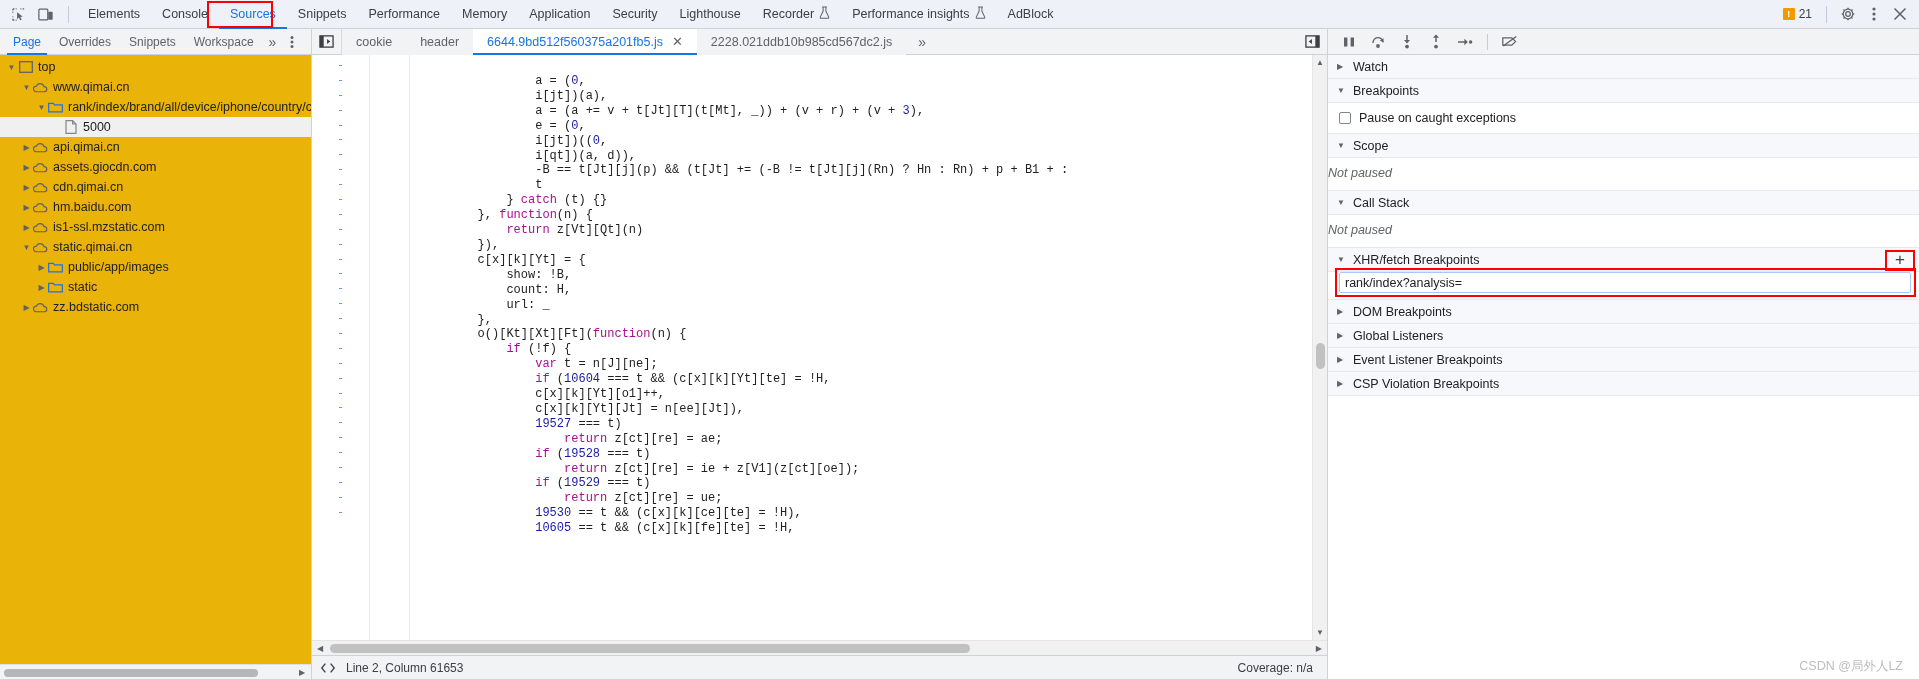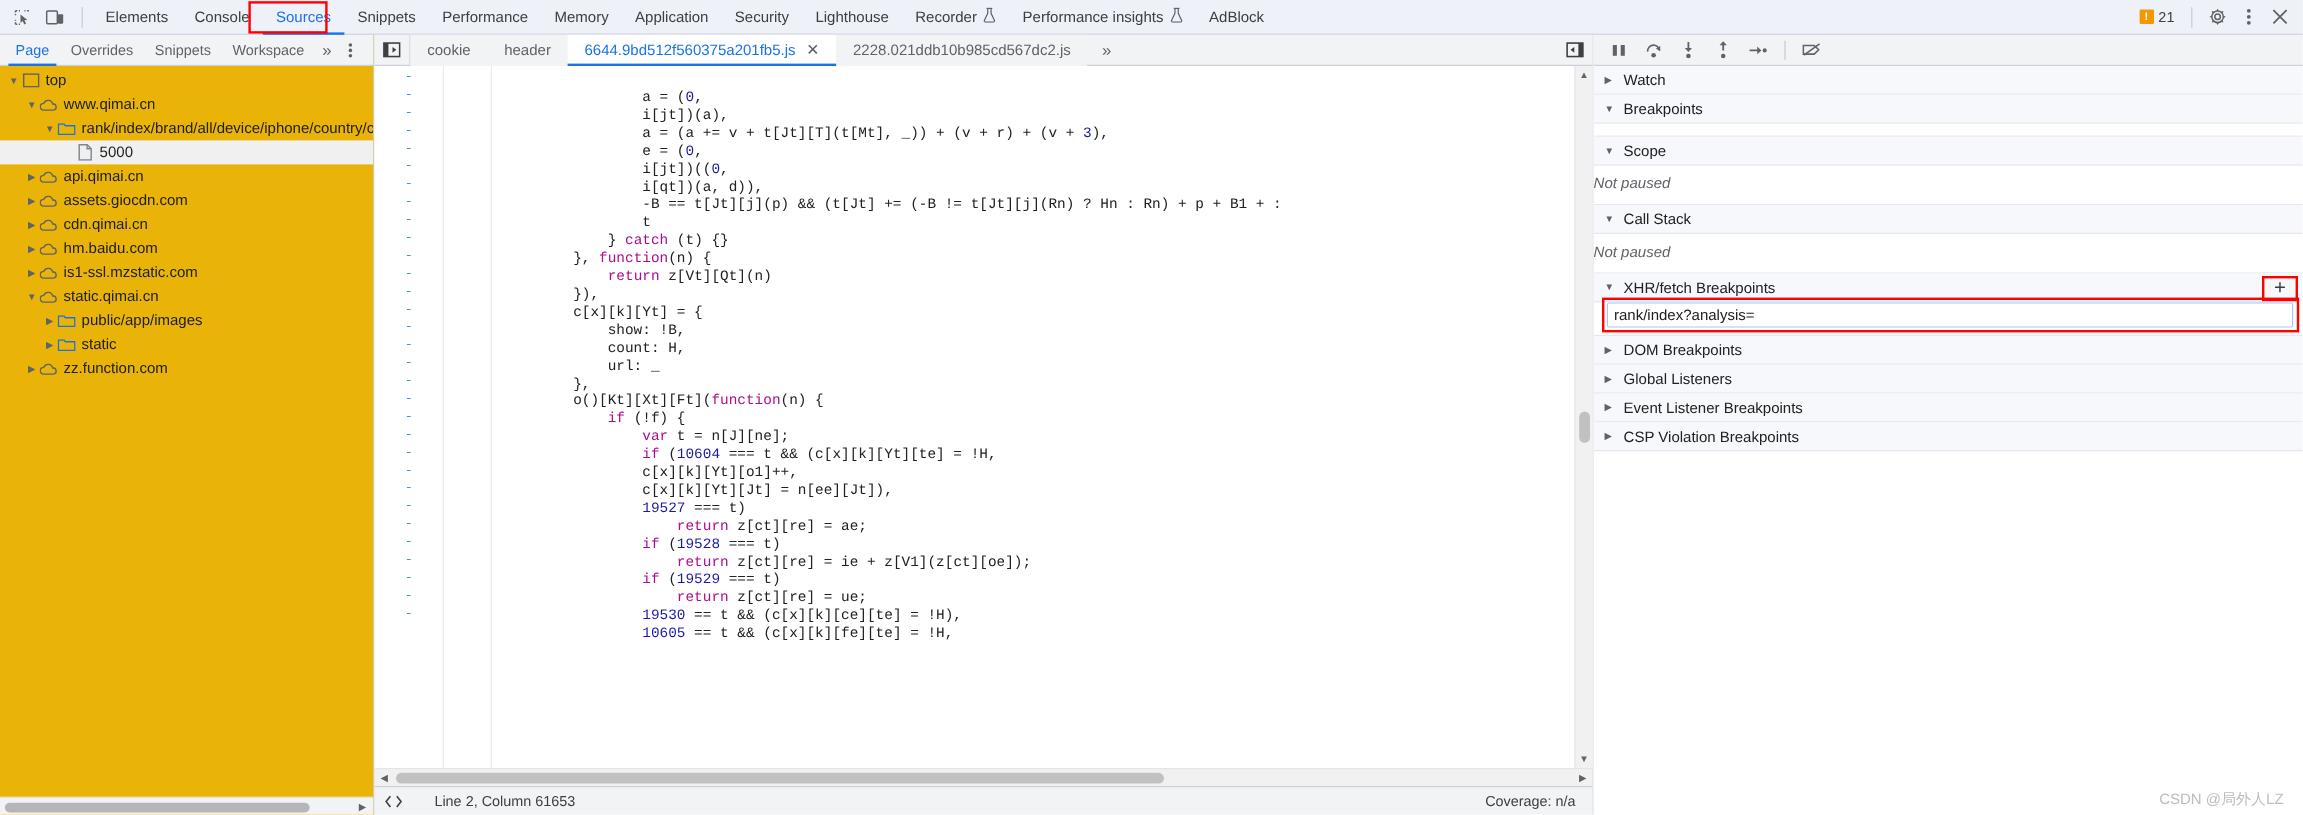--- a/index.html
+++ b/index.html
@@ -178,21 +178,21 @@
   }
   .code-hscroll .hthumb {
     position: absolute; left: 18px; top: 3px; width: 640px; height: 9px;
     background: #c1c1c1; border-radius: 5px;
   }
   .code-hscroll .harrow { position: absolute; top: 3px; font-size: 8px; color: #5f6368; }
 
   .status-bar {
     height: 24px; min-height: 24px; background: #f1f3f4;
     border-top: 1px solid #cdd1dd;
-    display: flex; align-items: center; gap: 26px; padding-left: 8px;
+    display: flex; align-items: center; gap: 10px; padding-left: 8px;
     font-size: 12px; color: #3c4043;
   }
   .status-icon { color: #5f6368; display: flex; align-items: center; }
   .status-right { margin-left: auto; margin-right: 14px; color: #3c4043; }
 
   
   .debugger {
     width: 591px; min-width: 591px; display: flex; flex-direction: column; background: #fff;
   }
   .dbg-toolbar {
@@ -485,21 +485,21 @@
             </span>
             <span class="tlabel">static</span>
           </div>
           <div class="tnode" style="padding-left: 21px;">
             <span class="twist">▶</span>
             <span class="ticon">
               <svg width="15" height="11" viewBox="0 0 16 11">
                 <path d="M3.4 10 a3 3 0 0 1 .3-6 a4.2 4.2 0 0 1 8 .6 a2.7 2.7 0 0 1 .6 5.4z" fill="none" stroke="#5f6368" stroke-width="1.2"></path>
               </svg>
             </span>
-            <span class="tlabel">zz.function.com</span>
+            <span class="tlabel">zz.bdstatic.com</span>
           </div>
         </div>
 
       <div class="nav-hscroll">
         <span class="arrow" style="left:299px;">▶</span>
         <div class="thumb"></div>
       </div>
     </div>
 
     <div class="editor-col">
@@ -679,20 +679,24 @@
         <div class="acc-head">
           <span class="tri">▶</span>
           <span>Watch</span>
         </div>
 
         <div class="acc-head">
           <span class="tri">▼</span>
           <span>Breakpoints</span>
         </div>
         <div class="acc-pane" style="padding:5px 0 5px 0;">
+          <div class="chk-row">
+            <span class="chkbox"></span>
+            <span>Pause on caught exceptions</span>
+          </div>
         </div>
 
         <div class="acc-head">
           <span class="tri">▼</span>
           <span>Scope</span>
         </div>
         <div class="acc-pane">
           <div class="notpaused">Not paused</div>
         </div>
 

